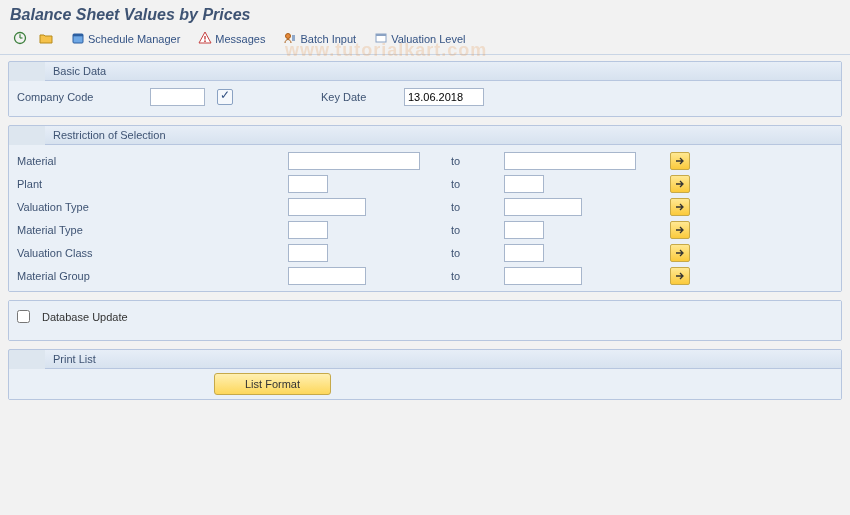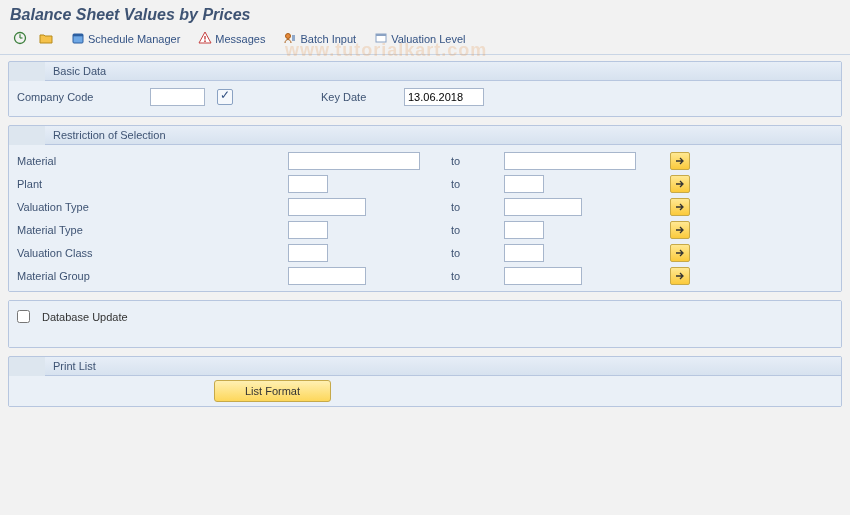--- a/index.html
+++ b/index.html
@@ -322,21 +322,21 @@
             </span>
           </span>
       </div>
 
     </div>
   </div>
 
 
   <div class="group">
     <div class="group-body">
-      <label class="row" style="margin-bottom:15px">
+      <label class="row" style="margin-bottom:8px">
         <input type="checkbox" class="checkbox" style="">
         <span>Database Update</span>
       </label>
     </div>
   </div>
 
   <div class="group" style="margin-bottom:0">
     <div class="group-title">Print List</div>
     <div class="group-body btn-row">
       <span class="yellow-btn">List Format</span>

